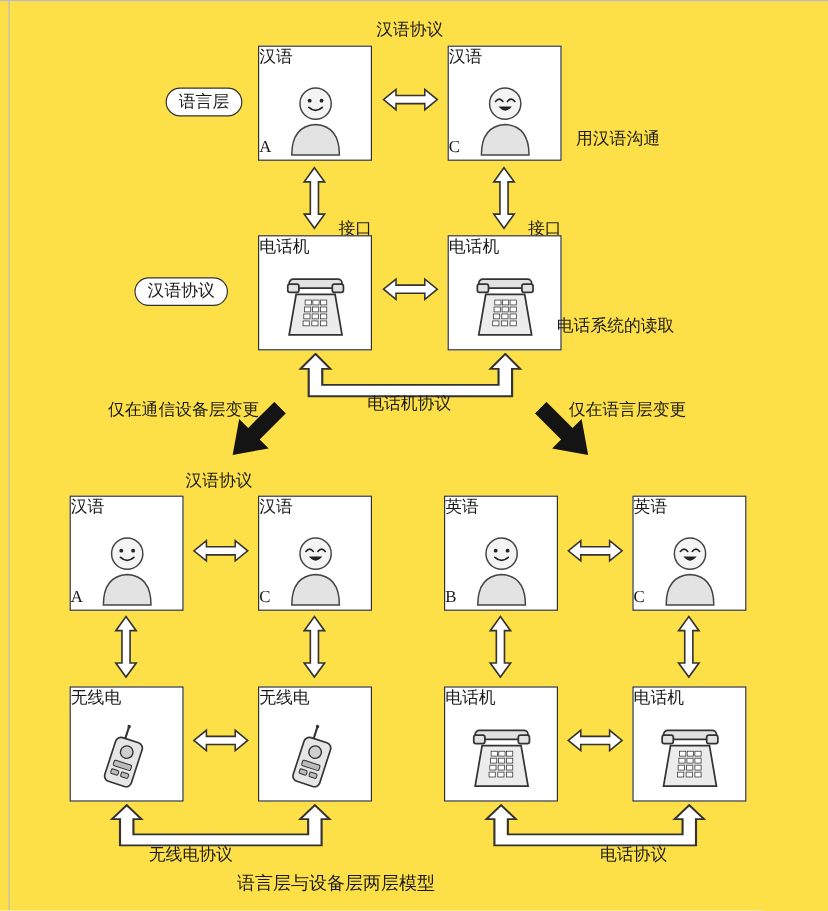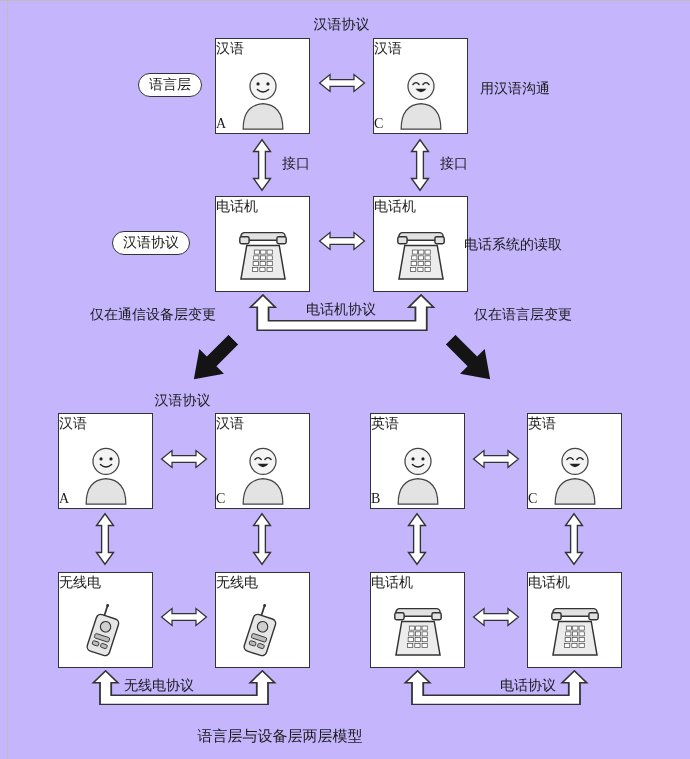--- a/index.html
+++ b/index.html
@@ -1,28 +1,28 @@
 <!DOCTYPE html>
 <html><head>
 <meta charset="utf-8">
 <style>
   html,body { margin:0; padding:0; background:#fff; }
   body { font-family:"Liberation Serif", serif; color:#1a1a1a; }
-  #canvas { position:relative; width:690px; height:759px; background:#c4b5fd; overflow:hidden; }
+  #canvas { position:relative; width:690px; height:759px; background:#fde047; overflow:hidden; }
 
   .box { position:absolute; width:95px; height:96px; background:#fff;
          border:1.4px solid #333; box-sizing:border-box; text-align:left; }
   .box-label { position:relative; z-index:2; font-size:14px; line-height:18px; margin-top:1px; }
   .person-svg { position:absolute; left:50%; transform:translateX(-50%); bottom:0; width:62px; height:66px; }
   .device-svg { position:absolute; left:50%; transform:translateX(-50%); bottom:3px; width:58px; height:62px; }
   .person-name { position:absolute; bottom:1px; width:100%; font-size:14px; z-index:2; }
 
   .stadium { position:absolute; border:1.4px solid #333; border-radius:14px;
              padding:2px 10px; font-size:14px; background:#fff; white-space:nowrap; }
-  .note { position:absolute; font-size:14px; white-space:nowrap; }
+  .note { position:absolute; font-size:14px; white-space:nowrap;margin-top:27px; }
   .protocol-title { position:absolute; font-size:14px; text-align:center; }
   .harrow { position:absolute; width:48px; height:22px; }
   .varrow { position:absolute; width:22px; height:54px; }
   .uarrow { position:absolute; }
   .big-arrow { position:absolute; width:42px; height:58px; }
   .caption { position:absolute; left:0; top:727px; width:560px; text-align:center; font-size:15px; }
   .edge { position:absolute; background:#bdbdbd; }
 </style>
 </head>
 <body>

